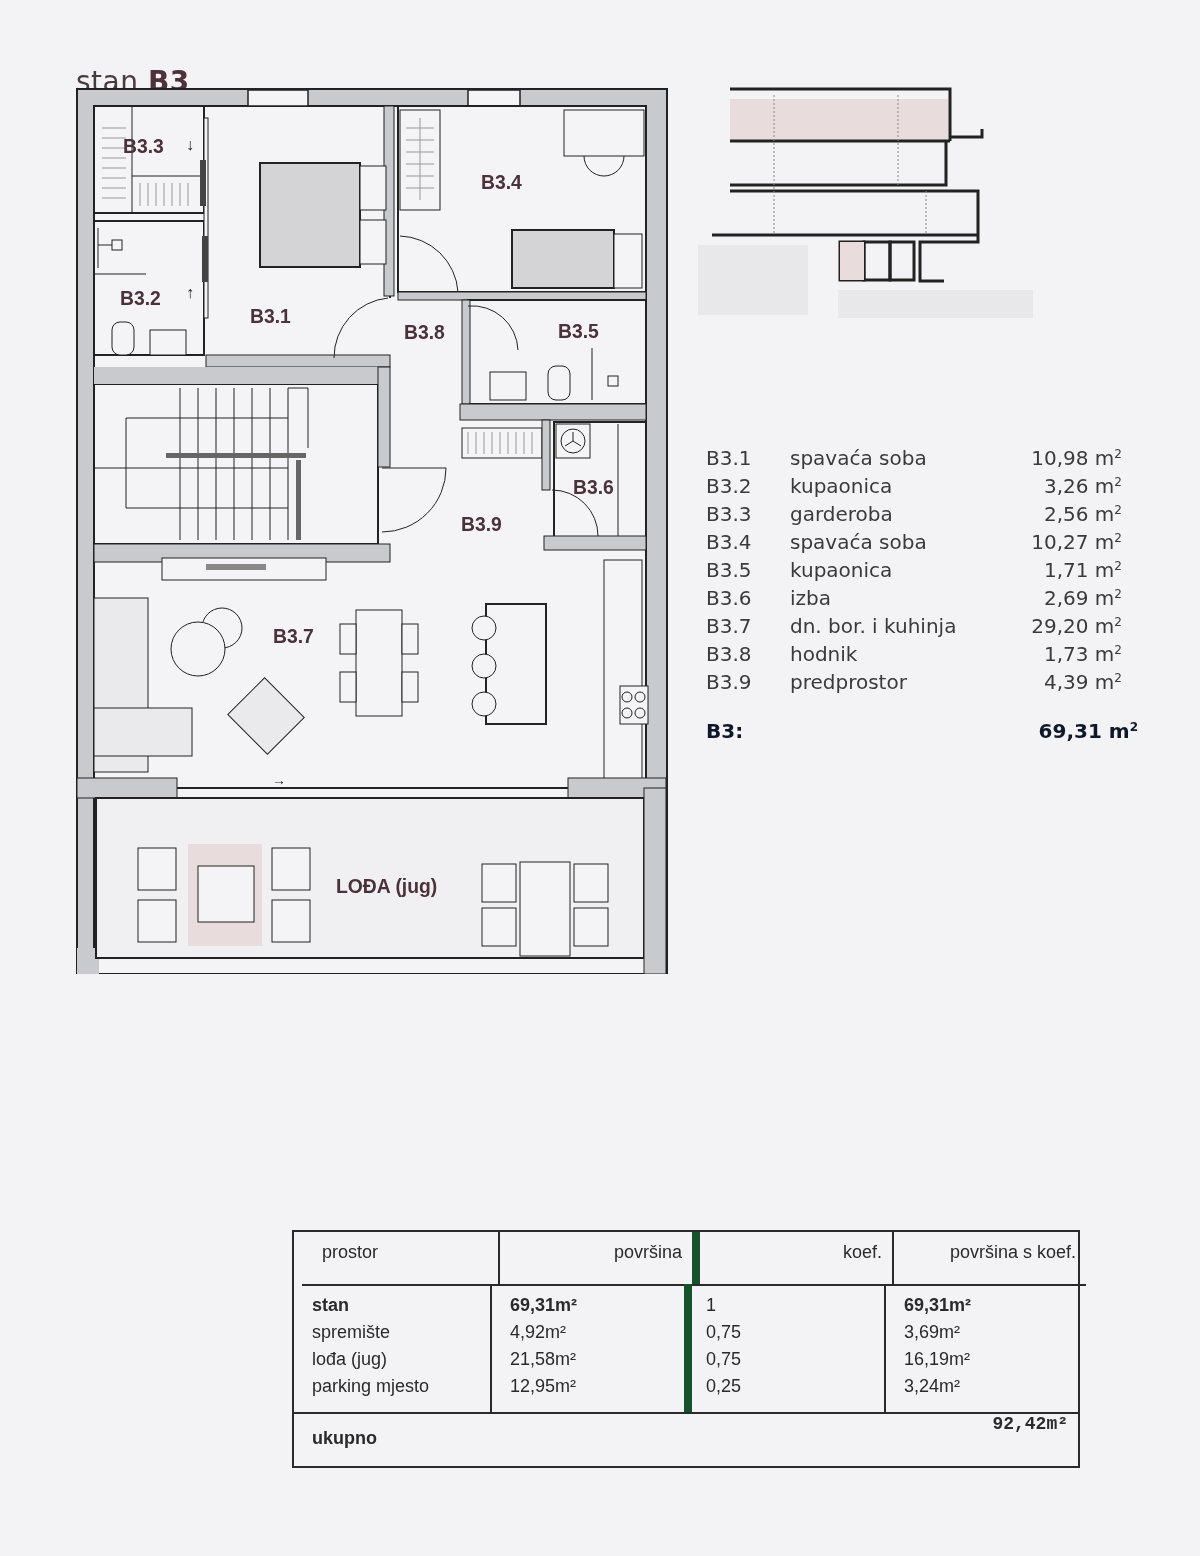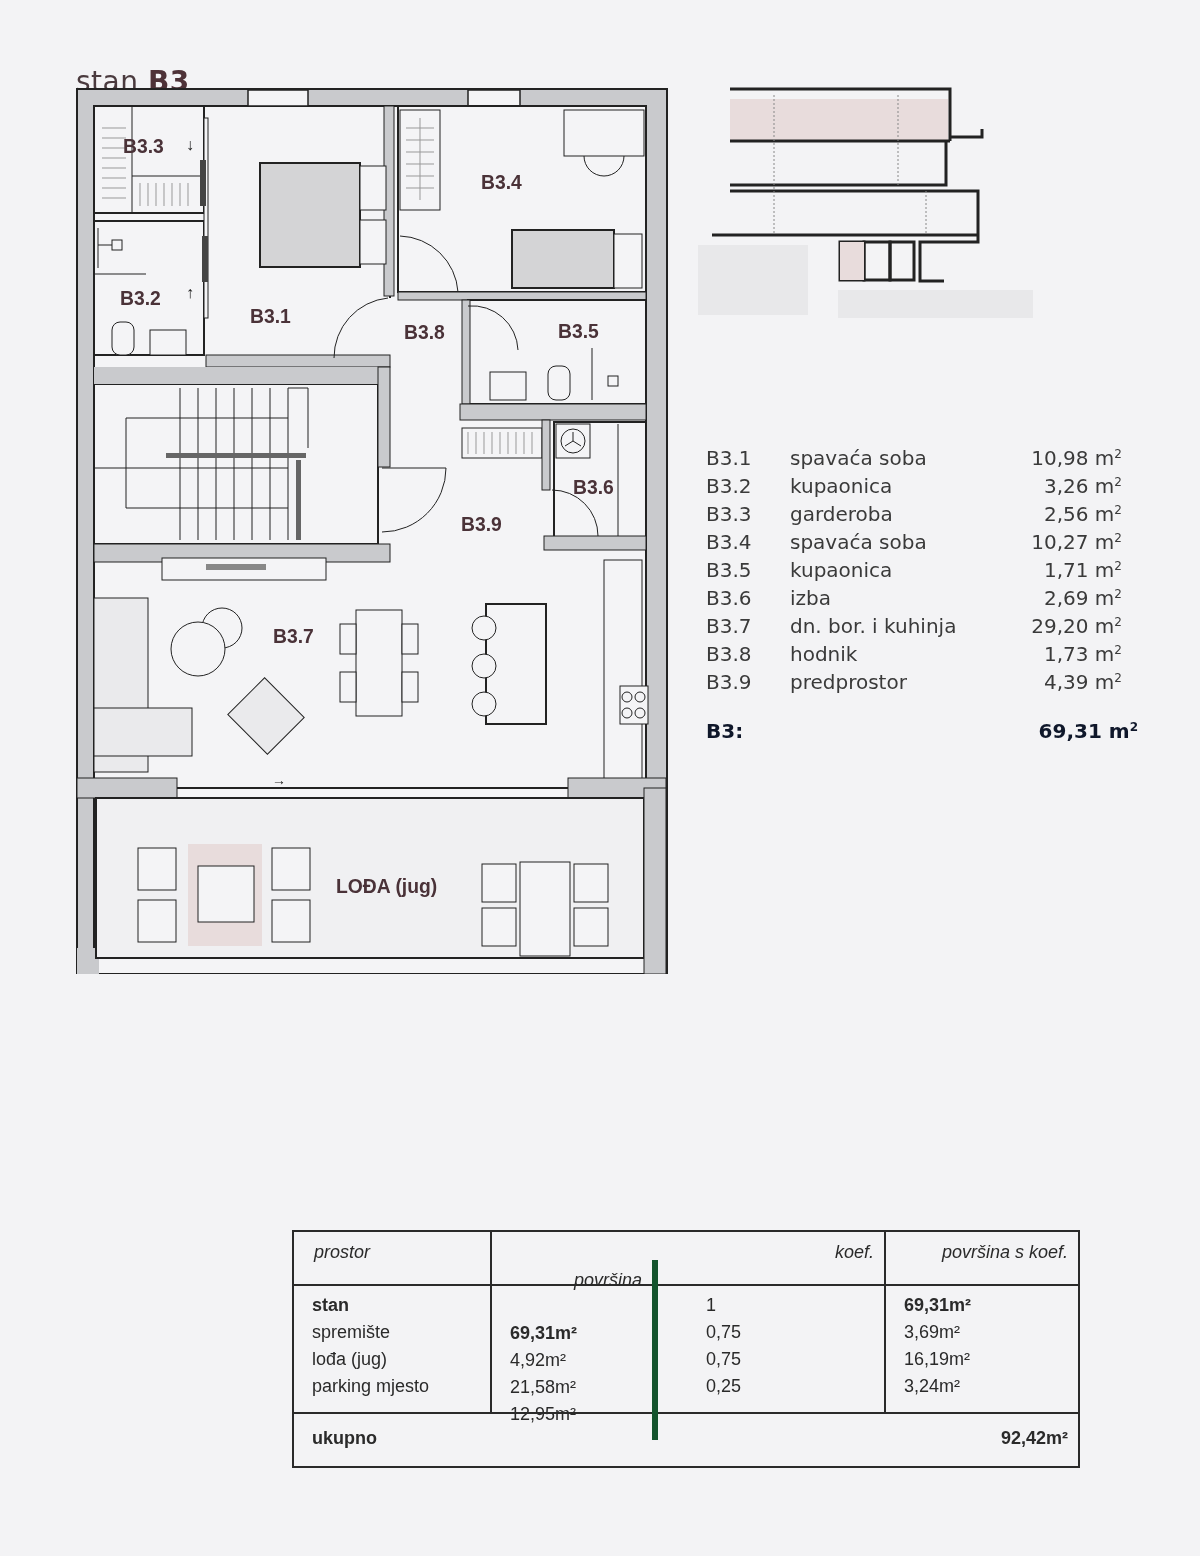--- a/index.html
+++ b/index.html
@@ -37,37 +37,37 @@
     .room-row .area { position: absolute; right: 24px; }
     .total-row { position: relative; height: 30px; line-height: 30px; margin-top: 20px;
       font-weight: 700; color: #0f172a; }
     .total-row .code { position: absolute; left: 0; }
     .total-row .area { position: absolute; right: 8px; }
     sup { font-size: 0.6em; vertical-align: 0.6em; line-height: 0; }
 
     
     .tbl { position: absolute; left: 292px; top: 1230px; width: 788px; height: 238px;
       border: 2px solid #2a2a2a; box-sizing: border-box; font-size: 18px; color: #2a2a2a; }
-    .tbl .hdr { position: absolute; left: 0; top: 0; width: 100%; height: 52px; border-bottom: 2px solid #2a2a2a; font-style: italic; }
+    .tbl .hdr { position: absolute; left: 8px; top: 0; width: 100%; height: 52px; border-bottom: 2px solid #2a2a2a; }
     .tbl .body { position: absolute; left: 0; top: 52px; width: 100%; height: 128px; border-bottom: 2px solid #2a2a2a; }
     .tbl .foot { position: absolute; left: 0; top: 182px; width: 100%; height: 64px; }
     .col { position: absolute; top: 0; height: 100%; box-sizing: border-box; }
     .c1 { left: 0; width: 198px; border-right: 2px solid #2a2a2a; }
-    .c2 { left: 198px; width: 166px; border-right: 6px solid #14532d; margin-top: 28px; }
+    .c2 { left: 198px; width: 200px; border-right: 8px solid #14532d; }
     .c3 { left: 394px; width: 198px; border-right: 2px solid #2a2a2a; }
     .c4 { left: 592px; width: 192px; }
     .hdr .col span { position: absolute; top: 10px; }
     .c1 span, .c1 div { left: 20px; }
     .c2 span, .c3 span, .c4 span { right: 10px; }
     .body .col .lines { position: absolute; top: 8px; left: 18px; right: 10px; }
     .body .c2 .lines, .body .c3 .lines, .body .c4 .lines { text-align: left; }
     .lines div { height: 27px; line-height: 27px; }
     .bold { font-weight: 700; }
     .foot .lbl { position: absolute; left: 18px; top: 14px; font-weight: 700; }
-    .foot .val { position: absolute; right: 10px; top: 14px; font-weight: 700; }
+    .foot .val { position: absolute; right: 10px; top: 0; font-weight: 700; font-family: Liberation Mono, monospace; }
   </style>
 </head>
 <body>
 
 <div class="title">
   <span>stan</span>
   <b>B3</b>
 </div>
 
 <div class="plan">

